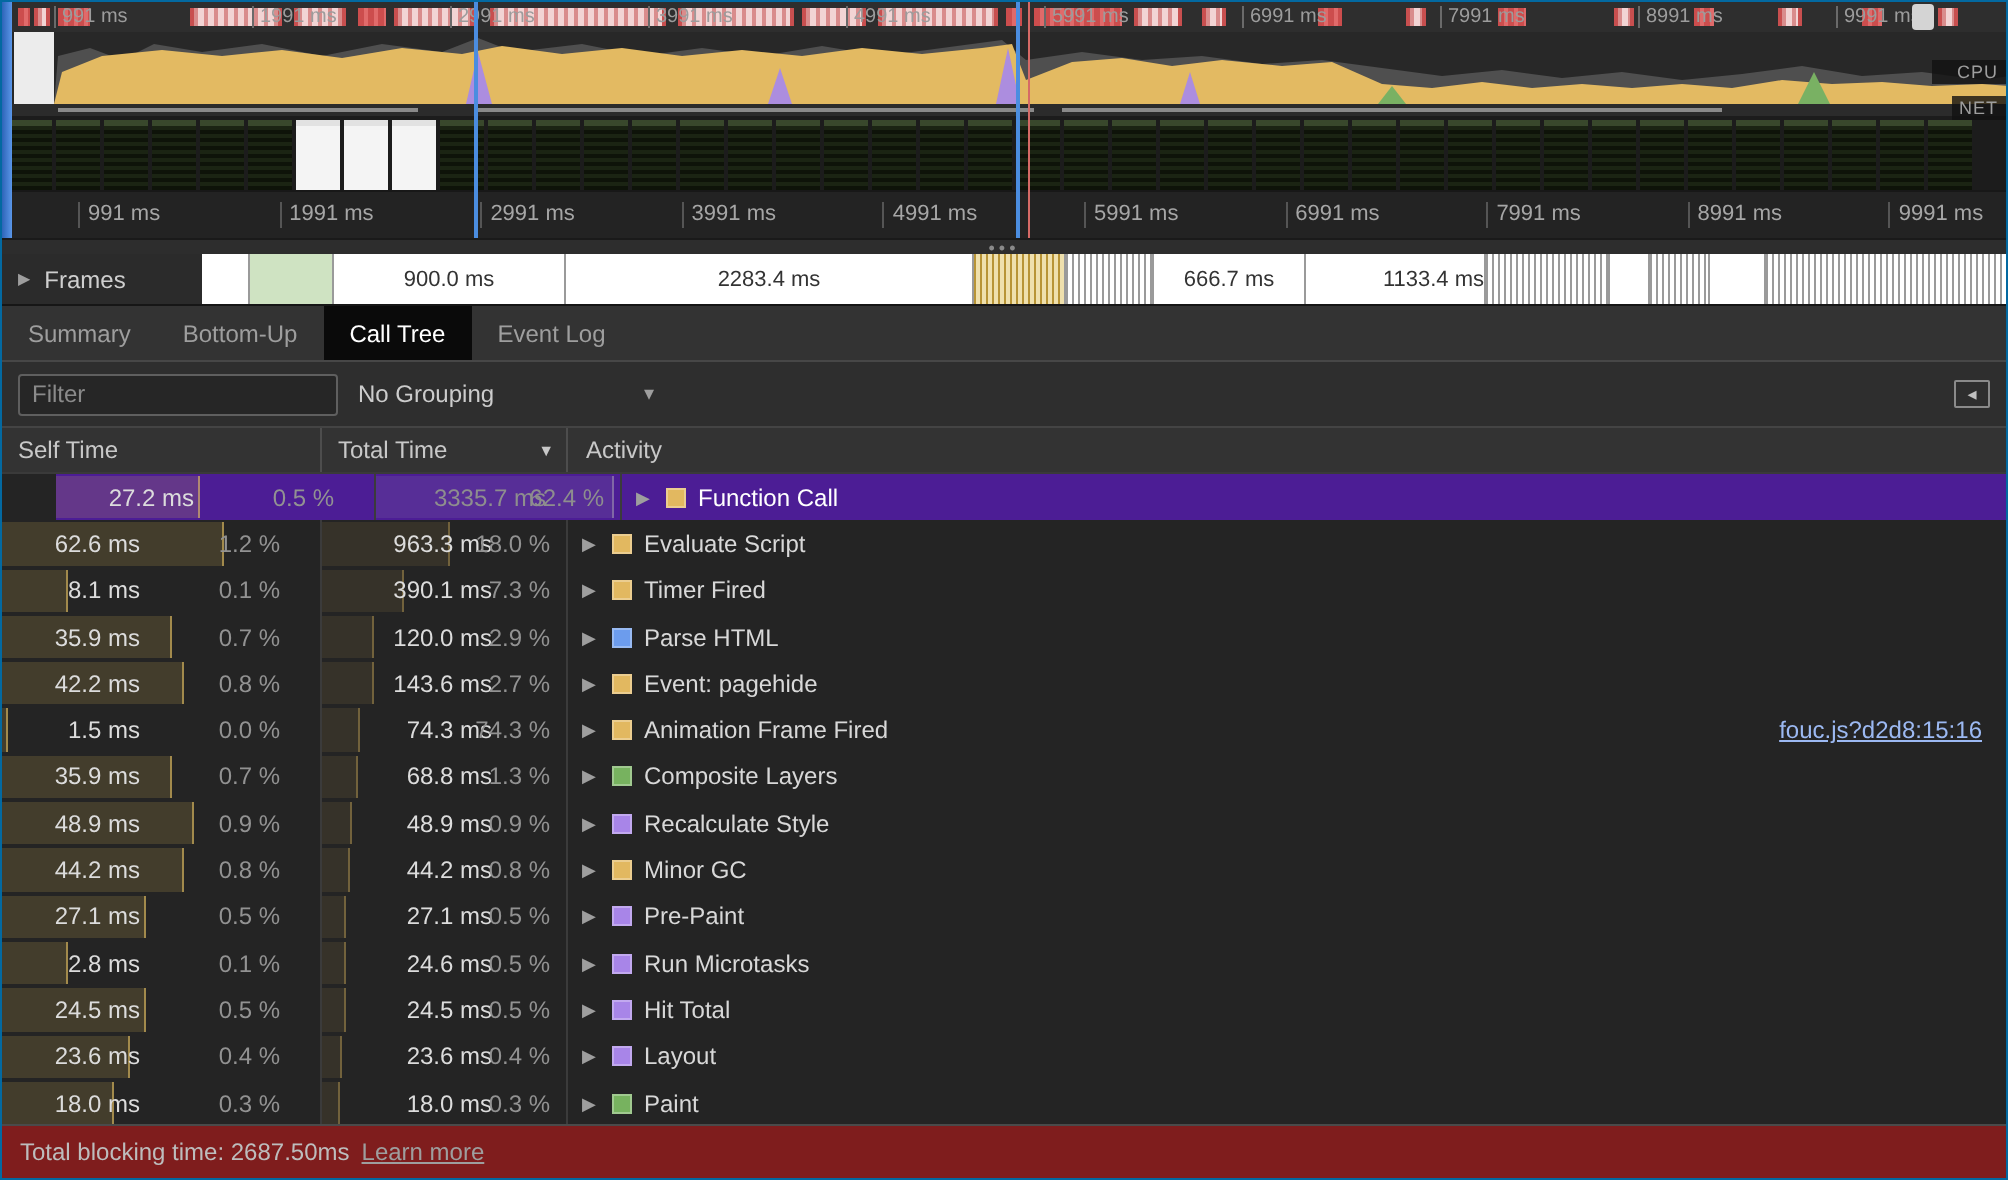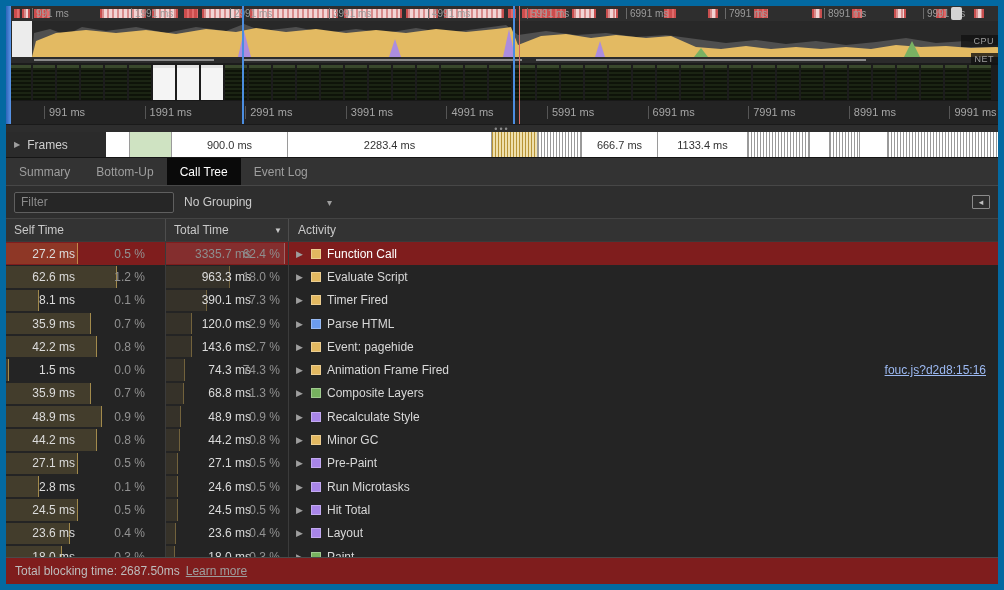--- a/index.html
+++ b/index.html
@@ -1,18 +1,18 @@
 <!DOCTYPE html>
 <html><head>
 <meta charset="utf-8">
 <style>
   html,body{margin:0;padding:0;background:#141414;}
   .devtools{
     position:relative;width:1004px;height:590px;background:#242424;overflow:hidden;
-    font-family:"Liberation Sans",sans-serif;border:6px solid #0369a1;box-sizing:border-box;
+    font-family:"Liberation Sans",sans-serif;border:1px solid #0369a1;box-sizing:border-box;
     display:flex;flex-direction:column;
   }
   
   .overview{position:relative;height:118px;flex:none;overflow:hidden;background:#262626;}
   .ov-ruler{position:relative;height:15px;background:#2e2e2e;overflow:hidden;}
   .ov-ruler .tick{position:absolute;top:2px;font-size:10px;color:#9c9c9c;z-index:3;white-space:nowrap;border-left:1px solid #6a6a6a;padding-left:3px;line-height:11px;}
   .lt{position:absolute;top:3px;height:9px;z-index:2;
       background:repeating-linear-gradient(90deg,#d98c8c 0 2px,#f2d4d4 2px 5px);
       border-left:2px solid #c84f4f;border-right:2px solid #c84f4f;box-sizing:border-box;}
   .lt.solid{background:repeating-linear-gradient(90deg,#cc4d4d 0 3px,#e06a6a 3px 5px);border:none;}
@@ -60,21 +60,21 @@
   .sidebar-btn{width:18px;height:14px;border:1px solid #8a8a8a;display:flex;align-items:center;justify-content:center;color:#c0c0c0;font-size:9px;box-sizing:border-box;border-radius:1px;}
   
   .thead{height:23px;flex:none;display:flex;background:#333;border-bottom:1px solid #3a3a3a;box-sizing:border-box;}
   .th{position:relative;display:flex;align-items:center;padding-left:8px;font-size:12px;color:#c8c8c8;border-right:1px solid #4d4d4d;box-sizing:border-box;}
   .th.self{width:160px;}
   .th.total{width:123px;}
   .th.act{flex:1;border-right:none;padding-left:9px;}
   .sort{position:absolute;right:6px;font-size:8px;color:#c8c8c8;}
   .tbody{flex:1;overflow:hidden;}
   .row{display:flex;height:23.3px;position:relative;}
-  .row.sel{background:#7f1d1d;}
+  .row.sel{background:#4c1d95;margin-left:27px;}
   .cell{position:relative;height:100%;box-sizing:border-box;}
   .c-self{width:160px;border-right:1px solid #3b3b3b;}
   .c-total{width:123px;border-right:1px solid #3b3b3b;}
   .c-act{flex:1;display:flex;align-items:center;padding-left:7px;}
   .bar{position:absolute;left:0;top:1px;bottom:1px;background:rgba(212,175,85,.18);border-right:1px solid rgba(226,190,98,.6);}
   .c-total .bar{background:rgba(212,175,85,.10);border-right:1px solid rgba(226,190,98,.35);}
   .row.sel .c-total .bar{background:rgba(170,170,170,.12);border-right:1px solid rgba(190,190,190,.4);}
   .ms,.pct{position:absolute;top:50%;transform:translateY(-50%);font-size:12px;white-space:nowrap;}
   .ms{color:#dcdcdc;}
   .pct{color:#929292;}
@@ -229,21 +229,21 @@
           <span>900.0 ms</span>
         </div>
         <div class="seg frame" style="width: 204px;">
           <span>2283.4 ms</span>
         </div>
         <div class="seg striped-yellow" style="width: 46px;"></div>
         <div class="seg striped" style="width: 44px;"></div>
         <div class="seg frame" style="width: 76px;">
           <span>666.7 ms</span>
         </div>
-        <div class="seg frame" style="width: 90px;">
+        <div class="seg frame" style="width: 90px; justify-content: flex-end;">
           <span>1133.4 ms</span>
         </div>
         <div class="seg striped" style="width: 62px;"></div>
         <div class="seg frame" style="width: 20px;"></div>
         <div class="seg striped" style="width: 30px;"></div>
         <div class="seg frame" style="width: 28px;"></div>
         <div class="seg striped" style="width: 146px;"></div>
       </div>
   </div>
 

